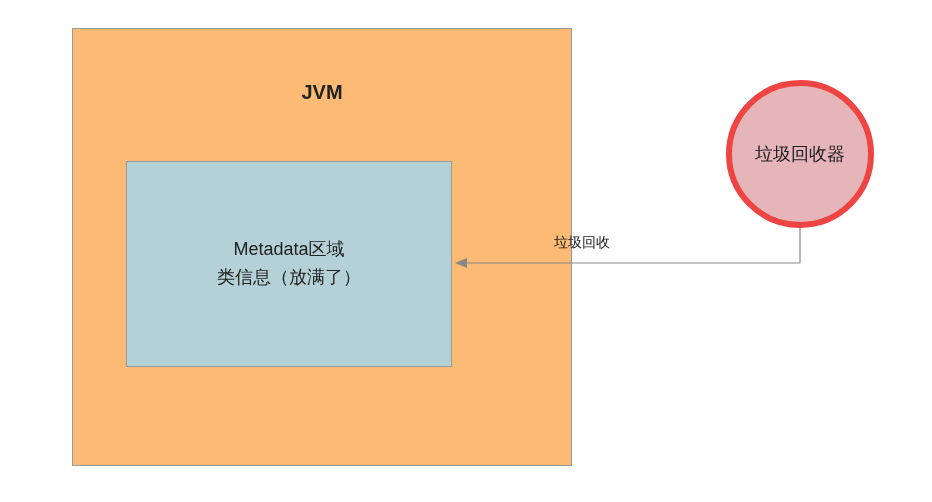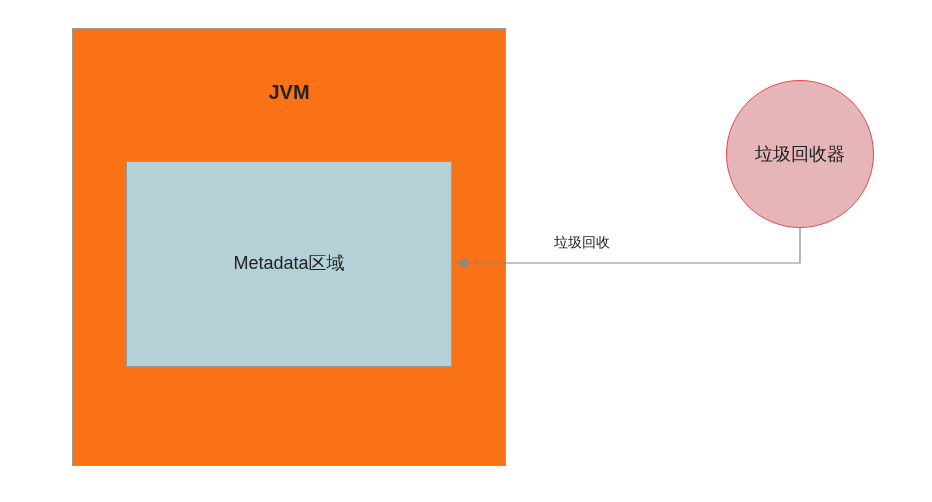--- a/index.html
+++ b/index.html
@@ -12,23 +12,23 @@
     color: #222;
     position: relative;
     overflow: hidden;
   }
 
   
   .jvm-box {
     position: absolute;
     left: 72px;
     top: 28px;
-    width: 434px;
+    width: 500px;
     height: 438px;
-    background: #f97316; 
+    background: #fdba74; 
     border: 1px solid #9a9a9a;
     box-sizing: border-box;
     padding-left: 41px;
   }
   .jvm-title {
     position: absolute;
     left: 0;
     right: 0;
     top: 52px;
     text-align: center;
@@ -56,21 +56,21 @@
 
   
   .gc-circle {
     position: absolute;
     left: 726px;
     top: 80px;
     width: 148px;
     height: 148px;
     border-radius: 50%;
     background: #e5b5ba; 
-    border: 1px solid #ef4444;
+    border: 6px solid #ef4444;
     box-sizing: border-box;
     display: flex;
     align-items: center;
     justify-content: center;
     font-size: 18px;
     text-align: center;
   }
 
   
   .arrow {
@@ -97,20 +97,21 @@
   }
 </style>
 </head>
 <body>
 
 <div class="jvm-box">
   <div class="jvm-title">JVM</div>
 
   <div class="meta-box">
     <div>Metadata区域</div>
+    <div>类信息（放满了）</div>
   </div>
 </div>
 
 <div class="gc-circle">
   <span>垃圾回收器</span>
 </div>
 
 <svg class="arrow" style="left:0; top:0;" width="932" height="502">
 
   <polyline points="800,228 800,263 465,263"></polyline>

